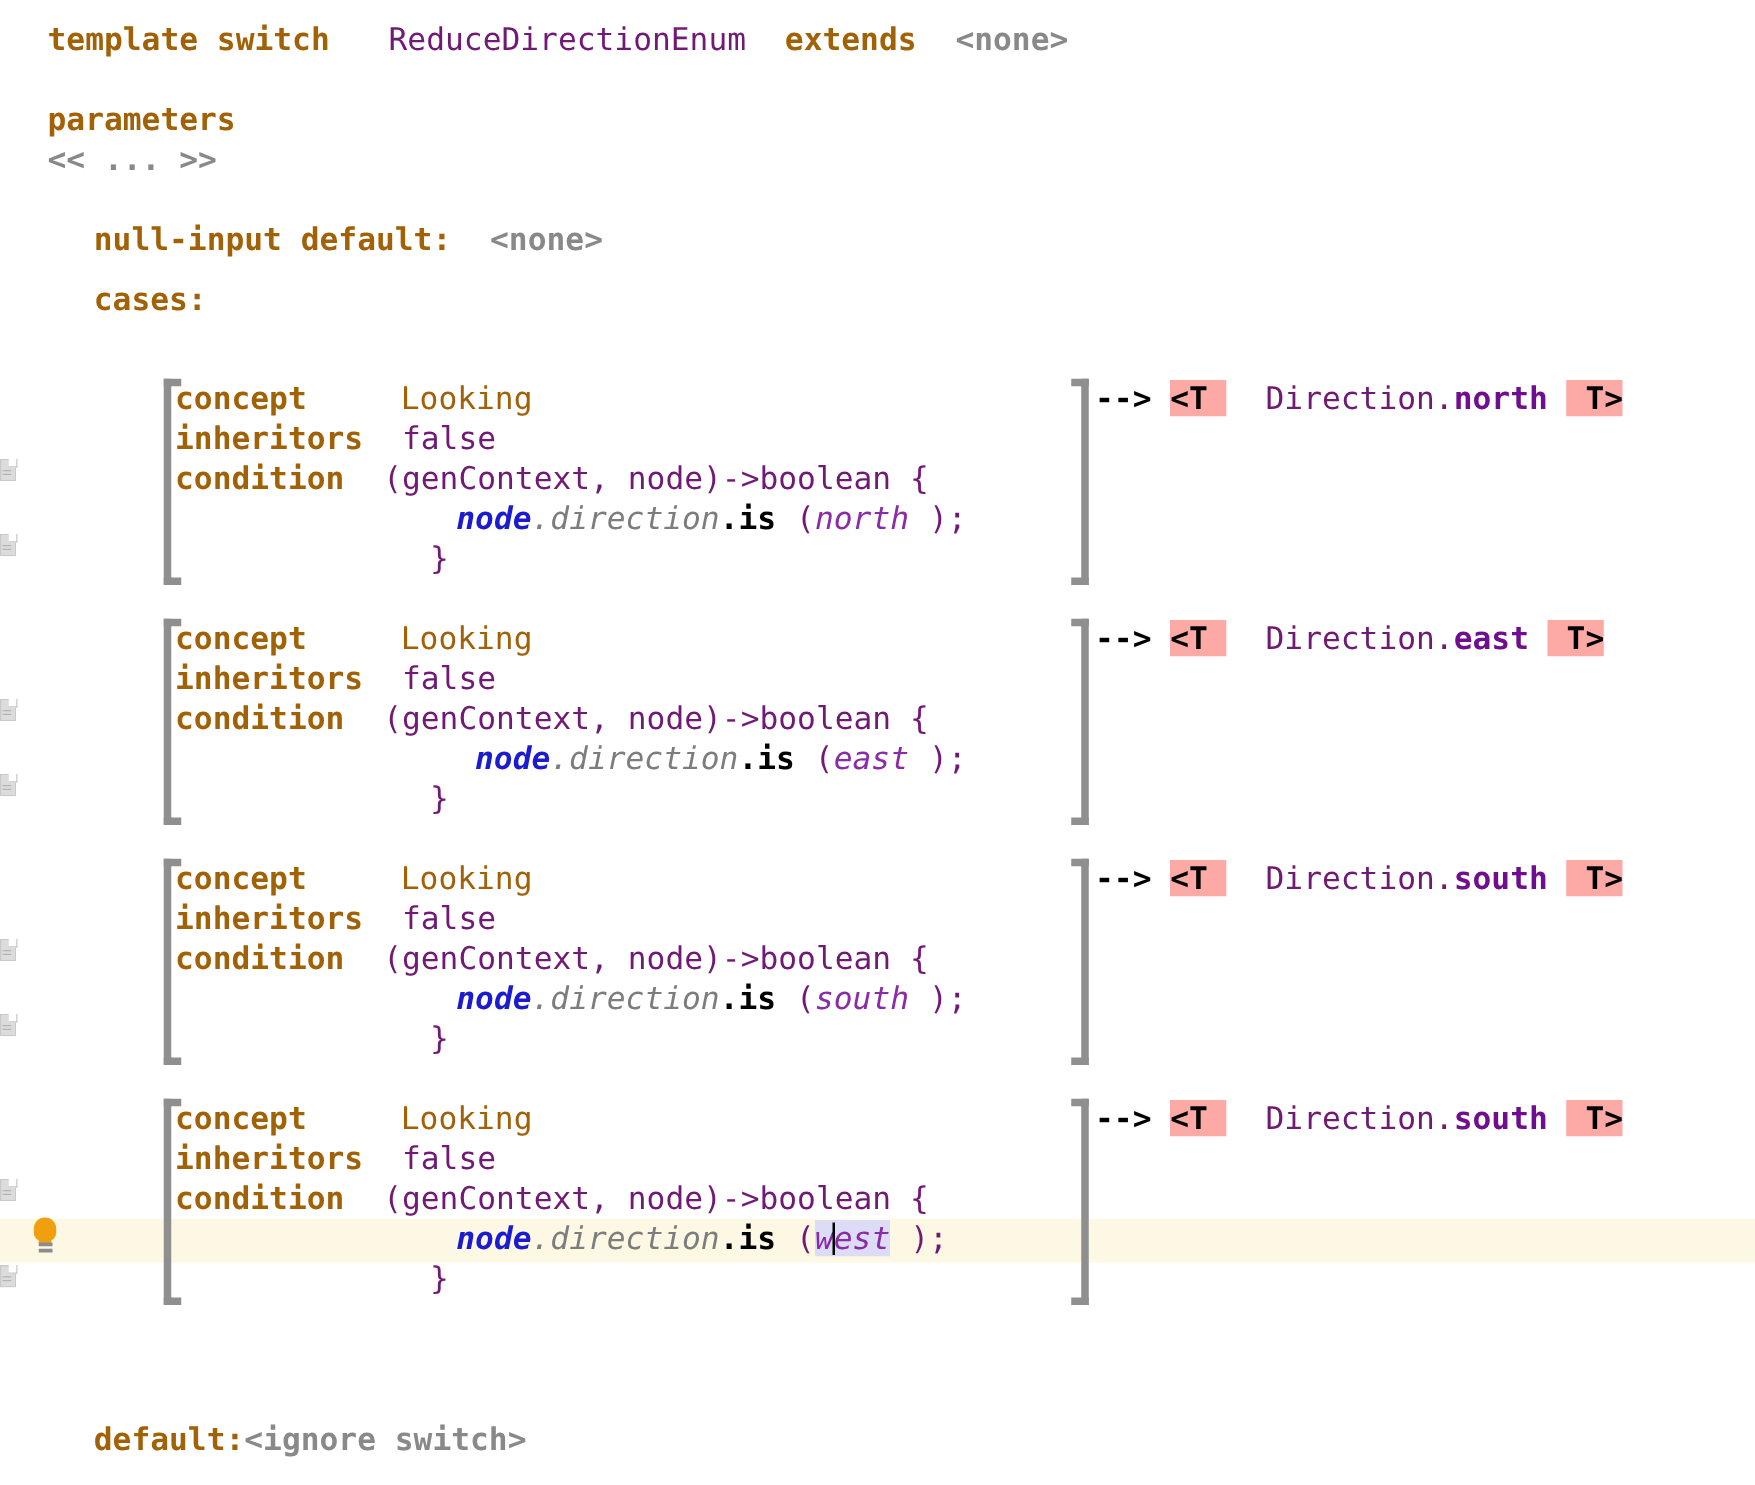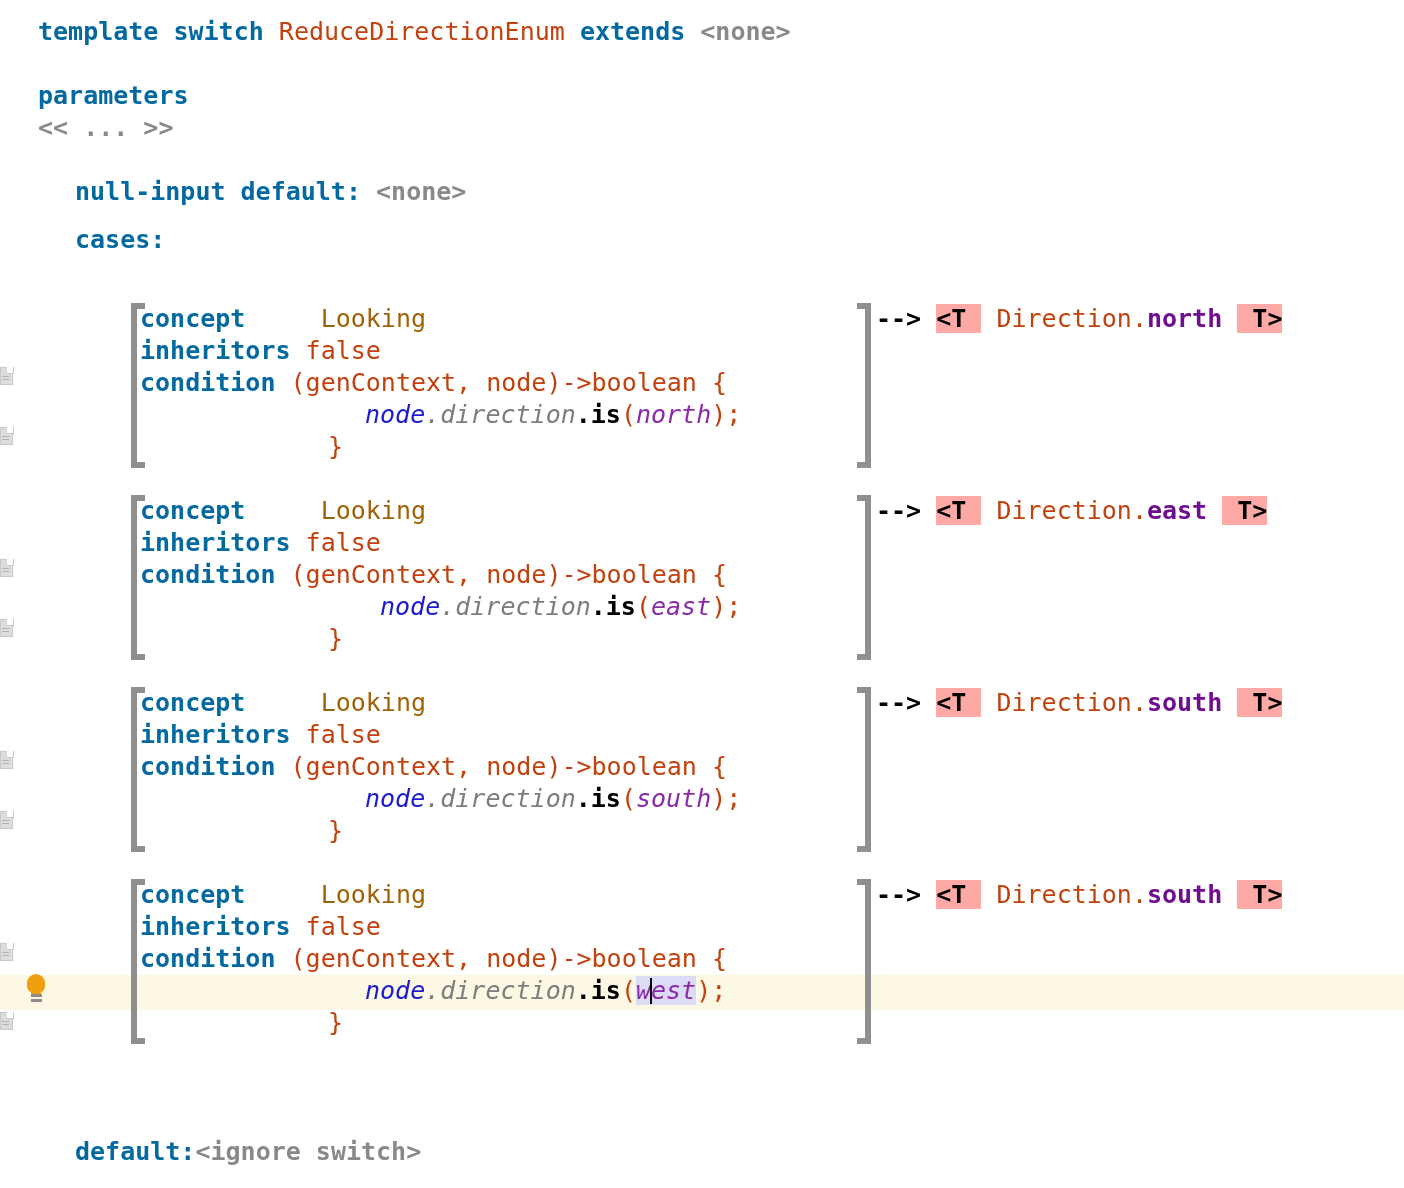--- a/index.html
+++ b/index.html
@@ -14,27 +14,27 @@
     position: relative;
     overflow: hidden;
     font-family: "DejaVu Sans Mono", "Liberation Mono", monospace;
     font-size: 25px;
     line-height: 32px;
     color: #000000;
     -webkit-font-smoothing: none;
   }
 
   
-  .kw        { font-weight: bold; color: #0369a1; }       
-  .plain     { color: #c2410c; }
+  .kw        { font-weight: bold; color: #a16207; }       
+  .plain     { color: #701a75; margin-left: 16px; }
   .gray      { color: #898989; font-weight: bold; }
   .purple    { color: #a16207; }
   .purple-b  { color: #6f0f8f; font-weight: bold; }
   .purple-i  { color: #8a2ba8; font-style: italic; }
-  .blue-i    { color: #1b1bcf; font-style: italic; }
+  .blue-i    { color: #1b1bcf; font-style: italic; font-weight: bold; }
   .gray-i    { color: #7d7d7d; font-style: italic; }
   .black-b   { font-weight: bold; color: #000000; }
   .pinkhl    { background: #fdaaa7; font-weight: bold; color: #000000; }
   .sel       { background: #dcdcf7; }
 
   
   .line {
     position: absolute;
     white-space: pre;
     left: 0;

